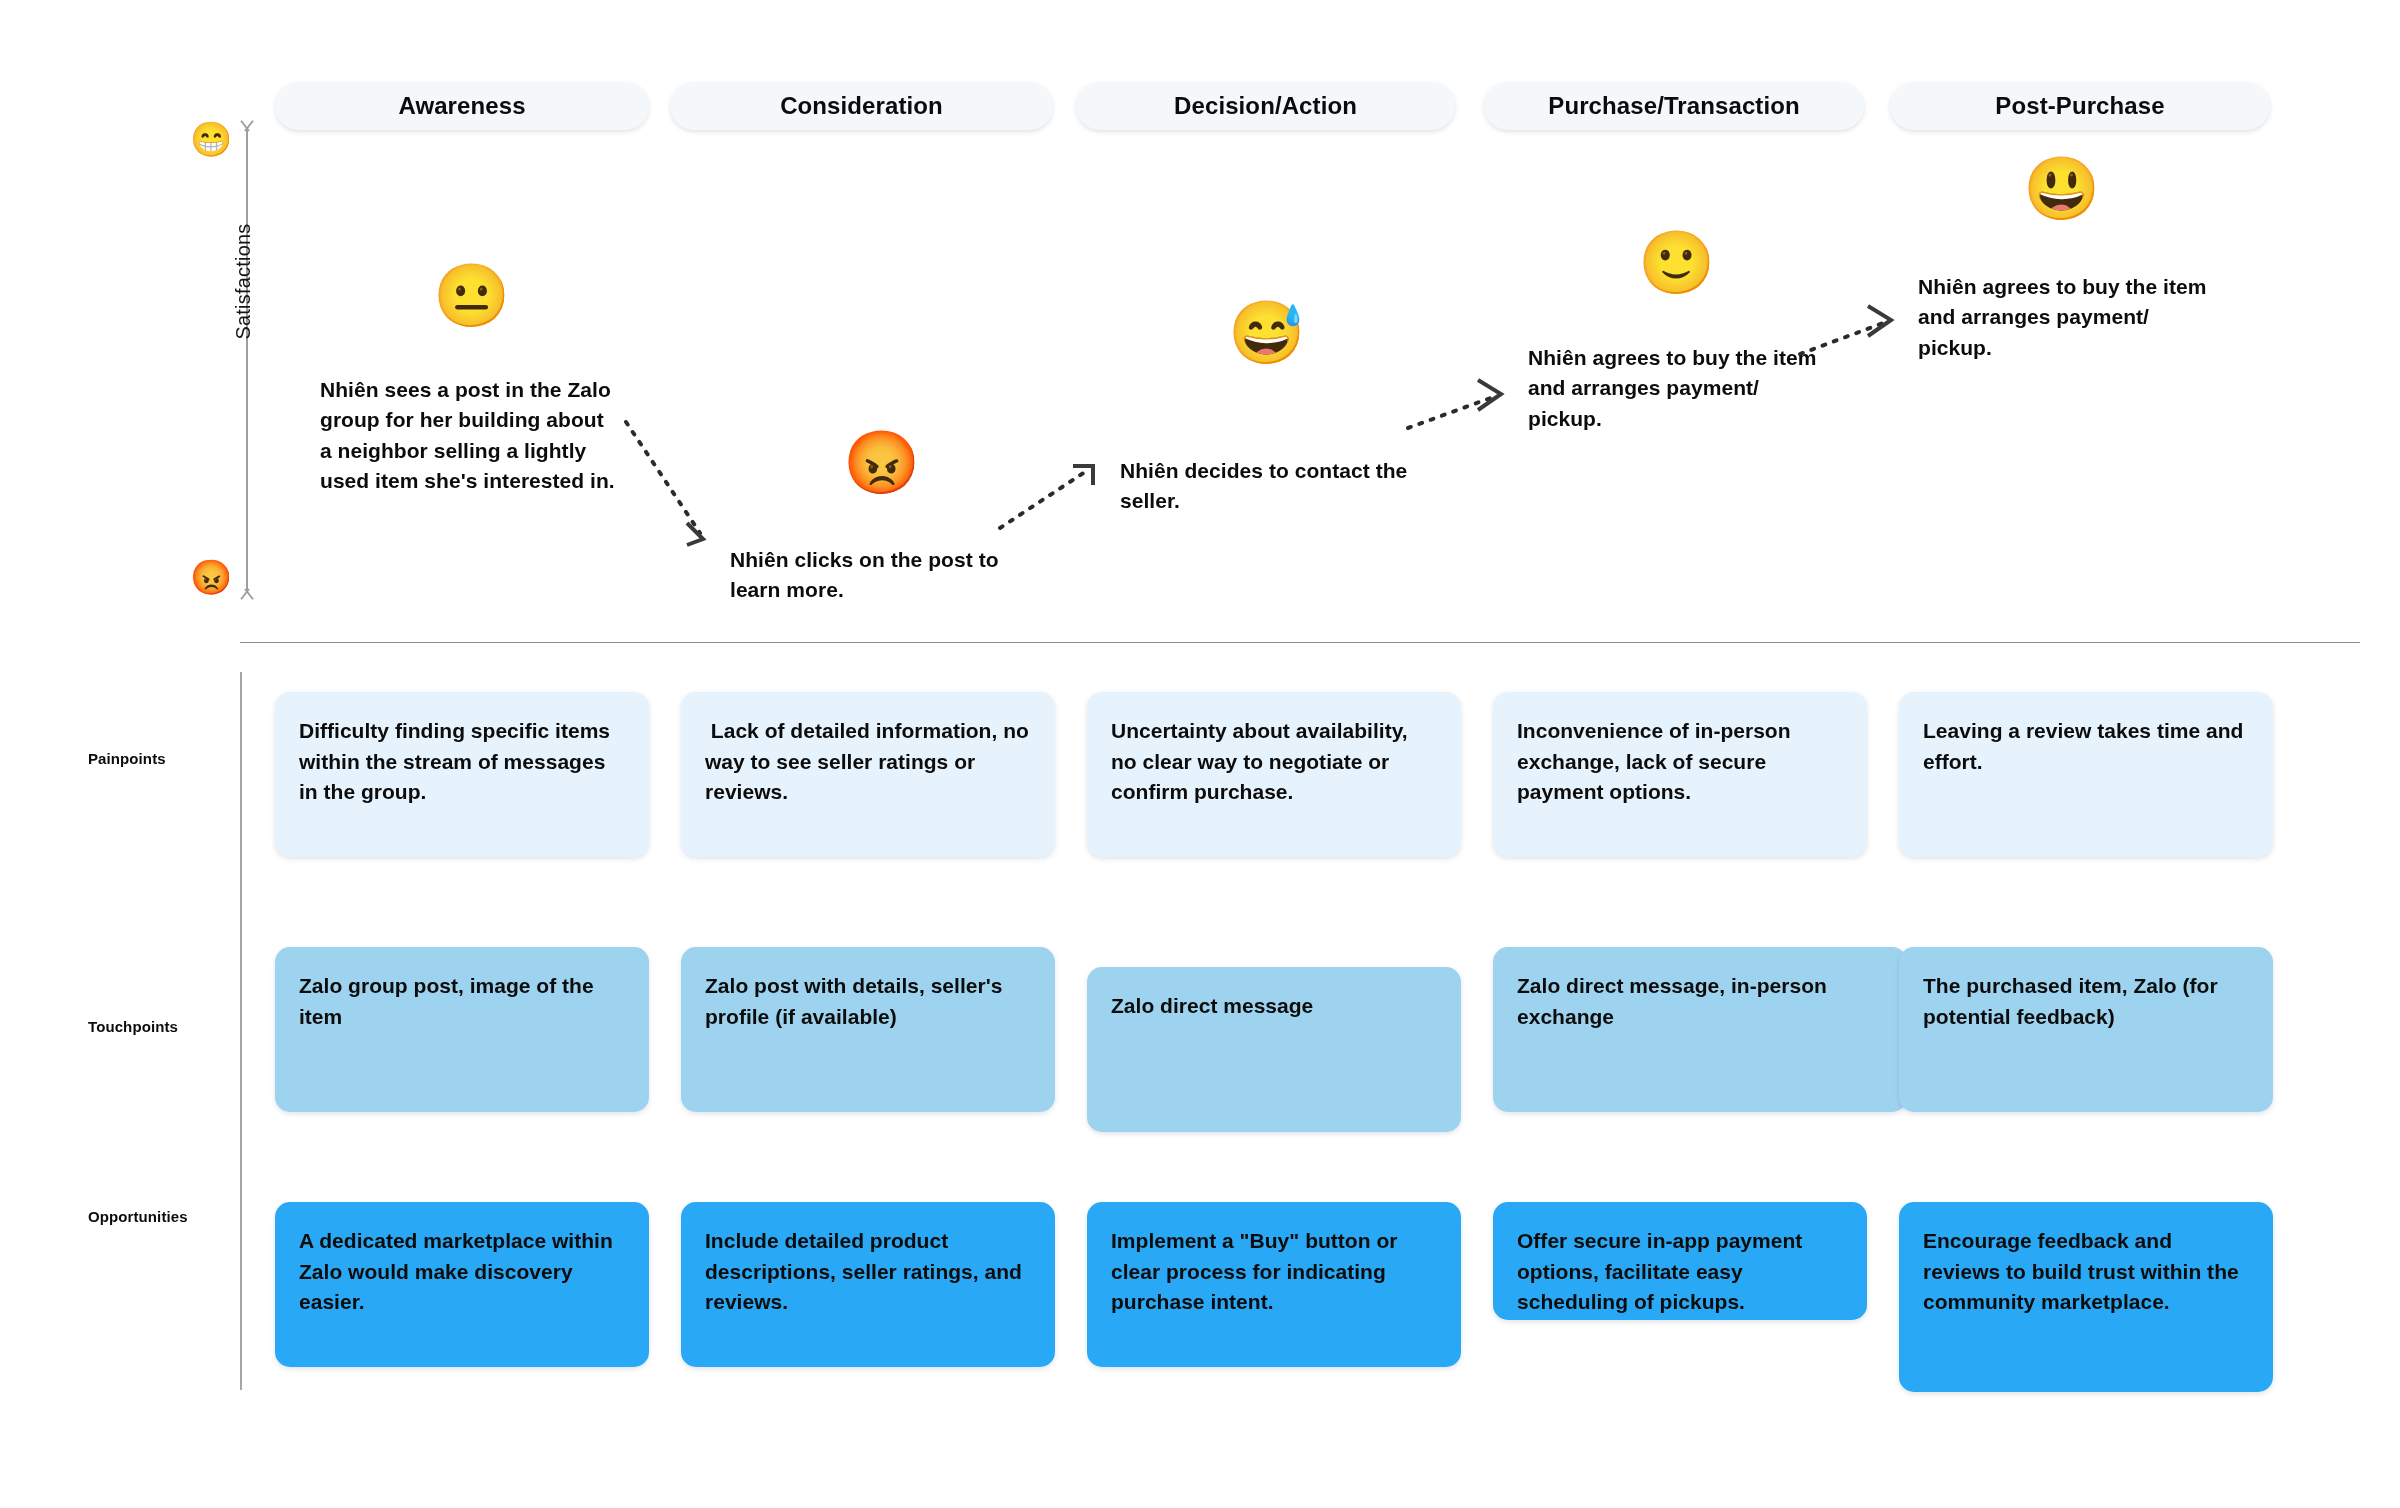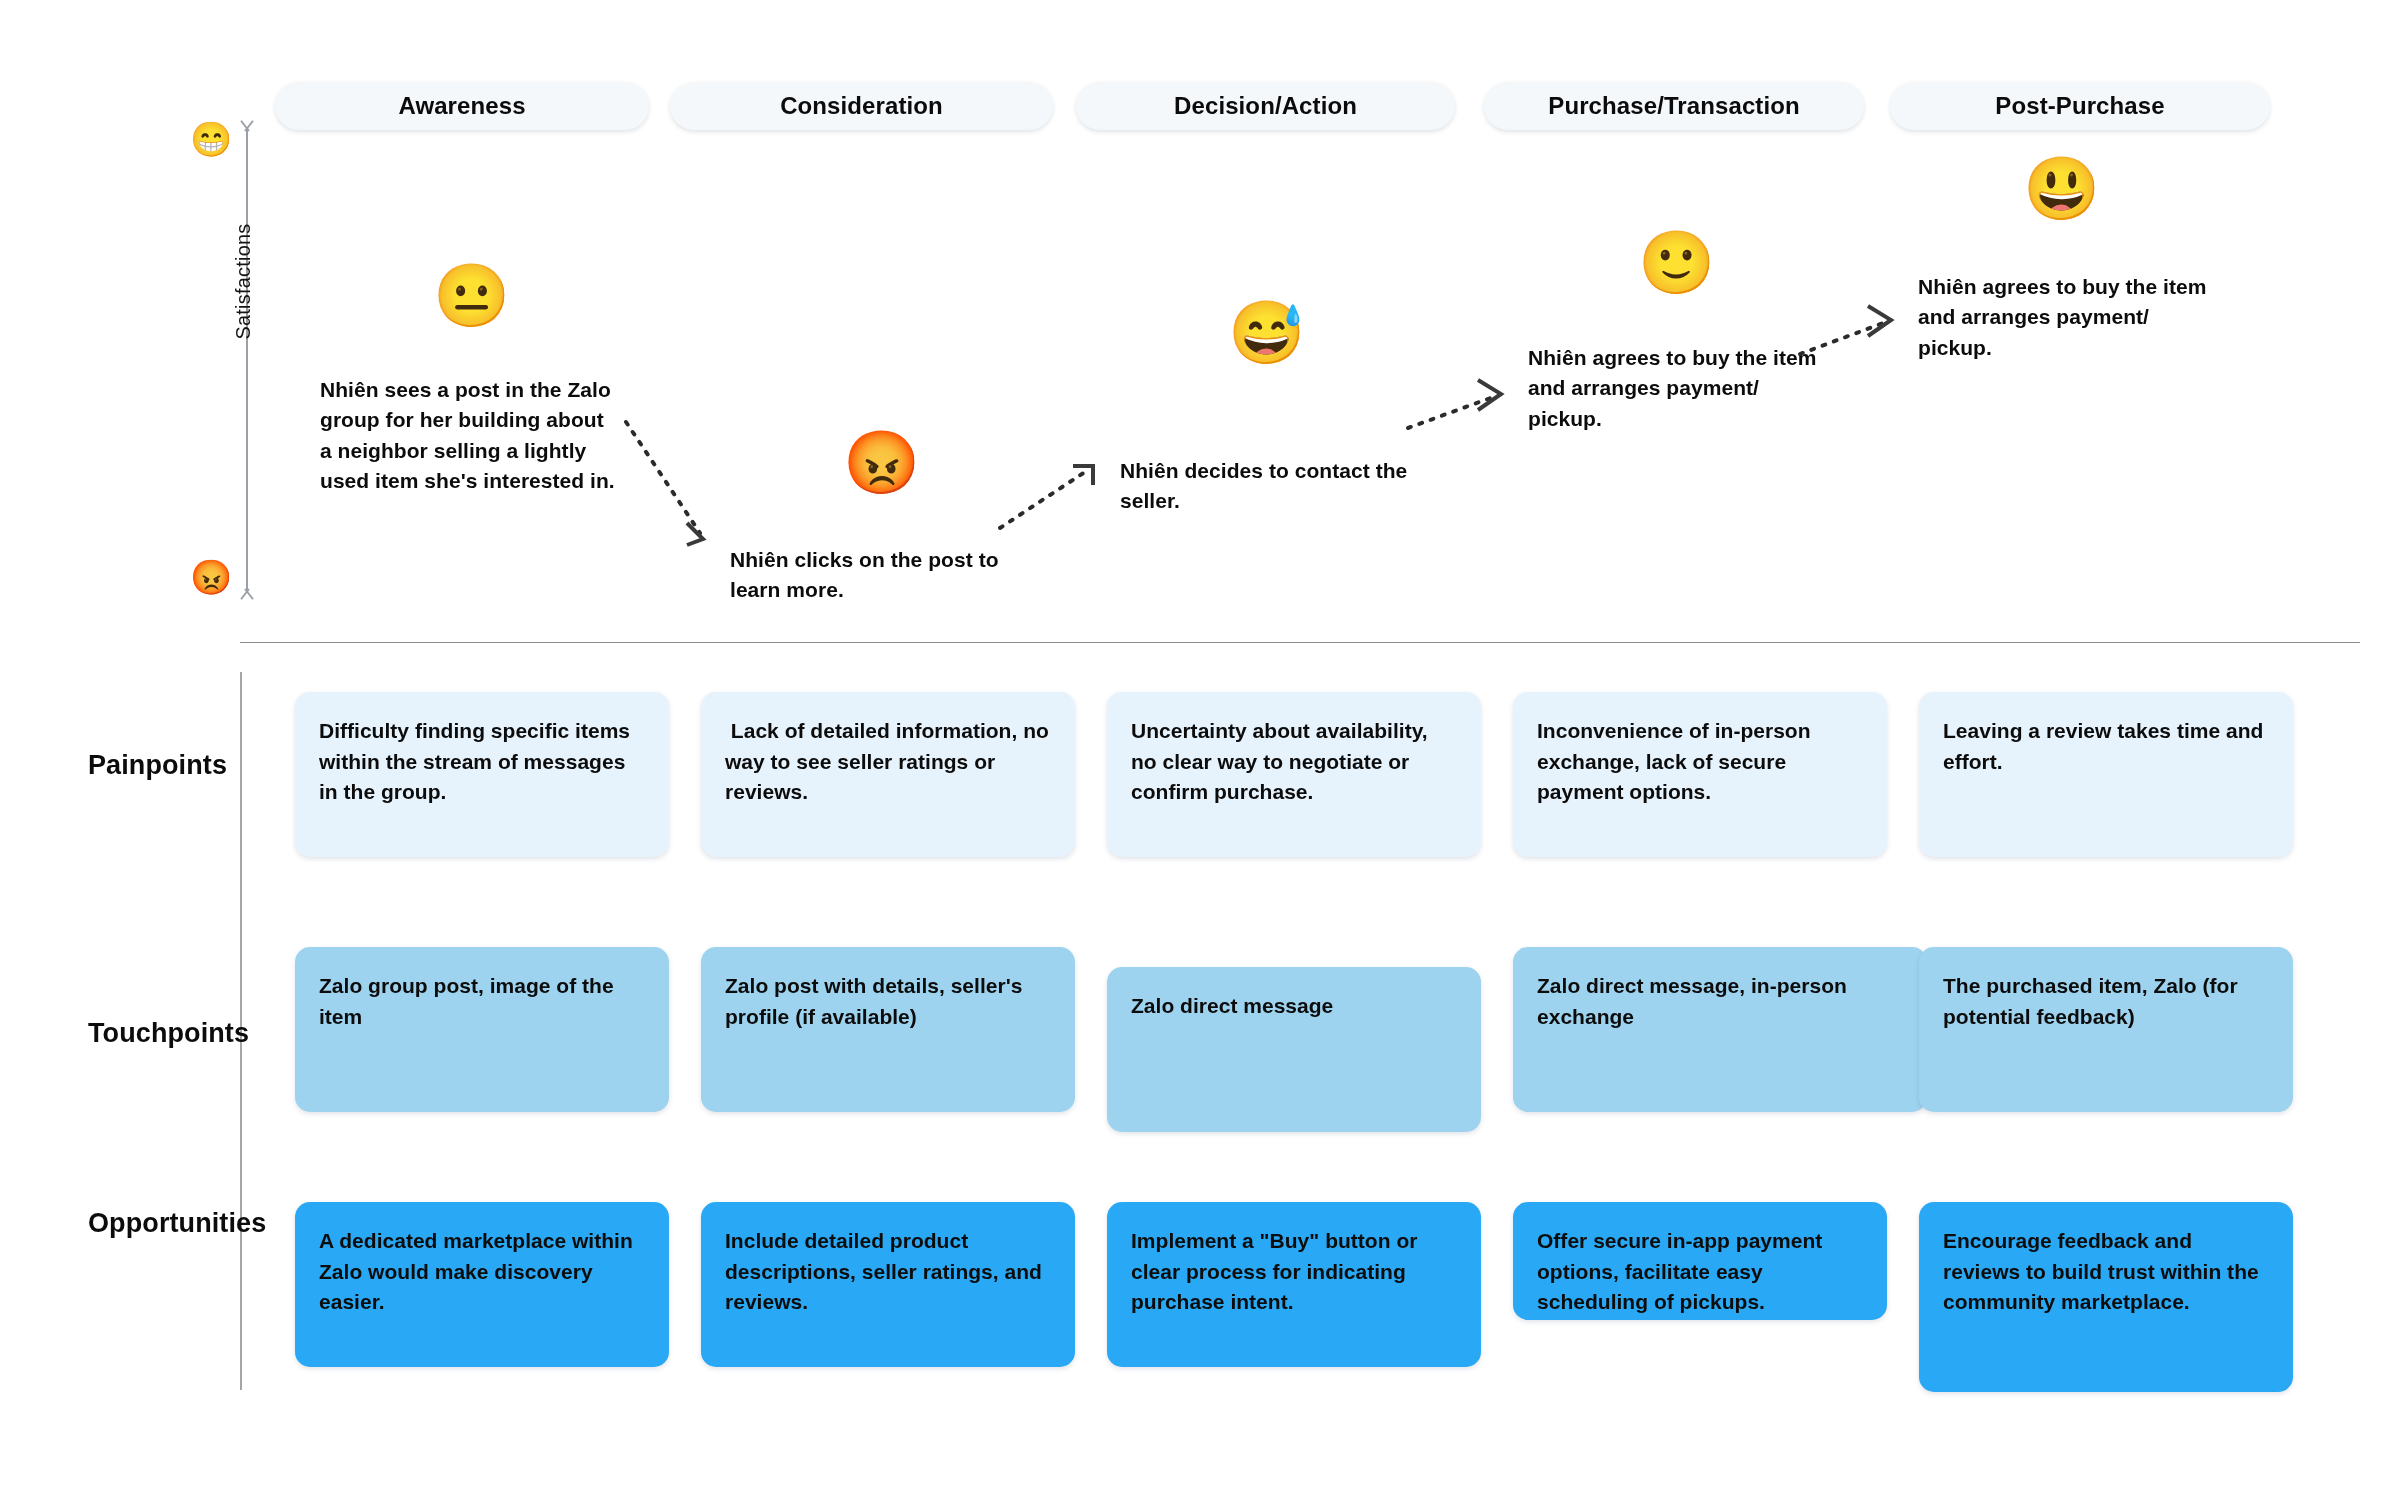--- a/index.html
+++ b/index.html
@@ -135,41 +135,40 @@
     left: 240px;
     top: 672px;
     width: 2px;
     height: 718px;
     background: #a6a6a6;
   }
 
   
   .row-label {
     position: absolute;
-    font-size: 27px;
+    font-size: 15px;
     font-weight: 700;
     color: #0c0c0c;
     text-align: left;
     letter-spacing: 0.1px;
   }
 
   
   .card {
     position: absolute;
     border-radius: 15px;
     box-sizing: border-box;
     padding: 24px 22px 18px 24px;
     font-size: 21px;
     font-weight: 700;
     line-height: 1.46;
     color: #0c0c0c;
     letter-spacing: 0.02px;
     box-shadow: 0 2px 5px rgba(40,60,90,0.14);
     white-space: pre-wrap;
-    margin-left: 20px;
   }
   .card.pain { background: #e7f3fc; }
   .card.touch { background: #9ed3ef; }
   .card.oppo { background: #29a8f5; }
 </style>
 </head>
 <body>
 
 <div id="stage">
 

